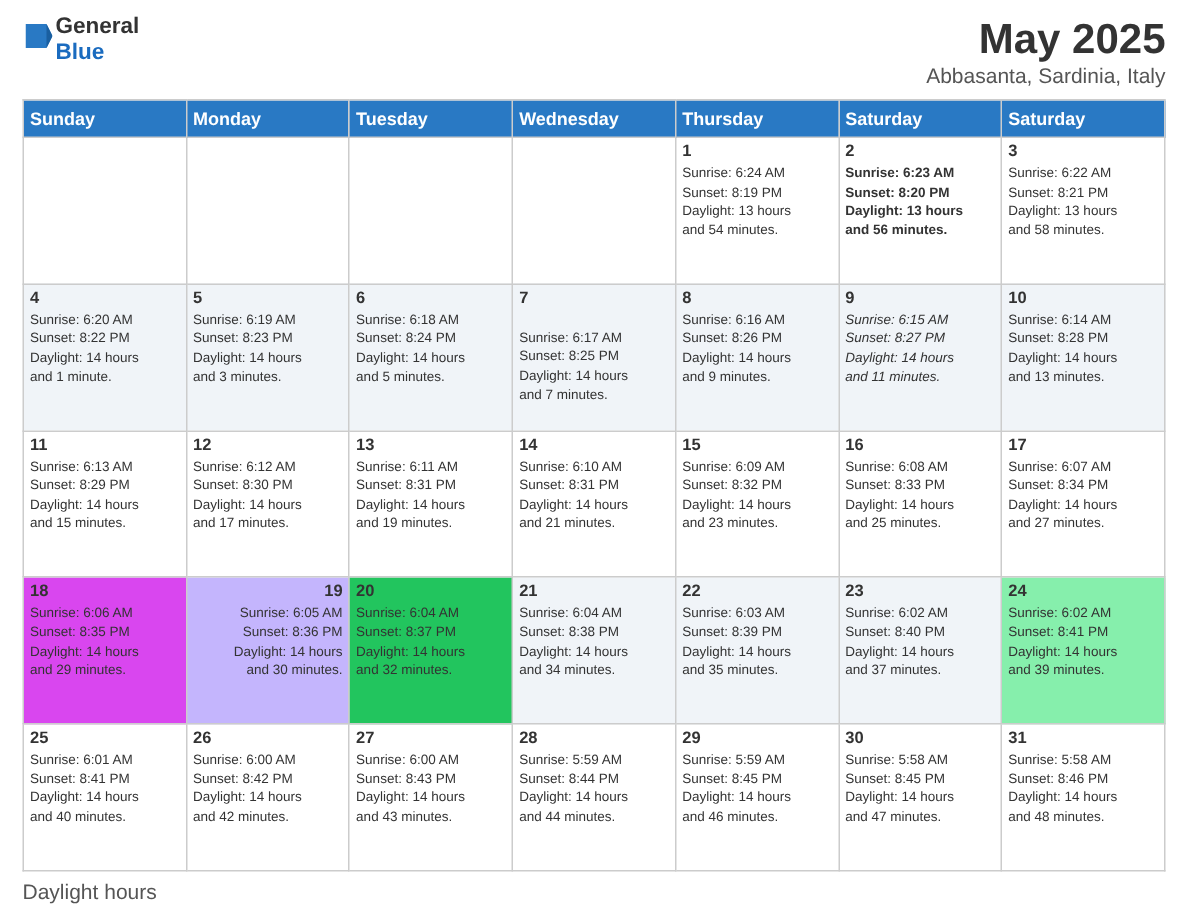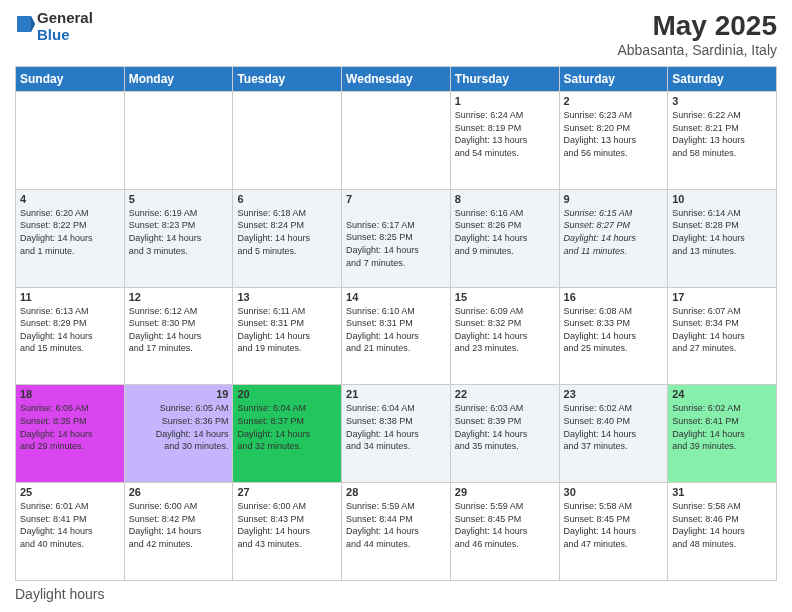--- a/index.html
+++ b/index.html
@@ -148,21 +148,21 @@
           <td class="empty"></td>
           <td>
             <span class="day-num">1</span>
             <div class="day-info" style="white-space: pre-line;">Sunrise: 6:24 AM
 Sunset: 8:19 PM
 Daylight: 13 hours
 and 54 minutes.</div>
           </td>
           <td>
             <span class="day-num">2</span>
-            <div class="day-info" style="white-space: pre-line;">Sunrise: 6:23 AM
+            <div class="day-info" style="white-space: pre-line; font-weight: bold;">Sunrise: 6:23 AM
 Sunset: 8:20 PM
 Daylight: 13 hours
 and 56 minutes.</div>
           </td>
           <td>
             <span class="day-num">3</span>
             <div class="day-info" style="white-space: pre-line;">Sunrise: 6:22 AM
 Sunset: 8:21 PM
 Daylight: 13 hours
 and 58 minutes.</div>

